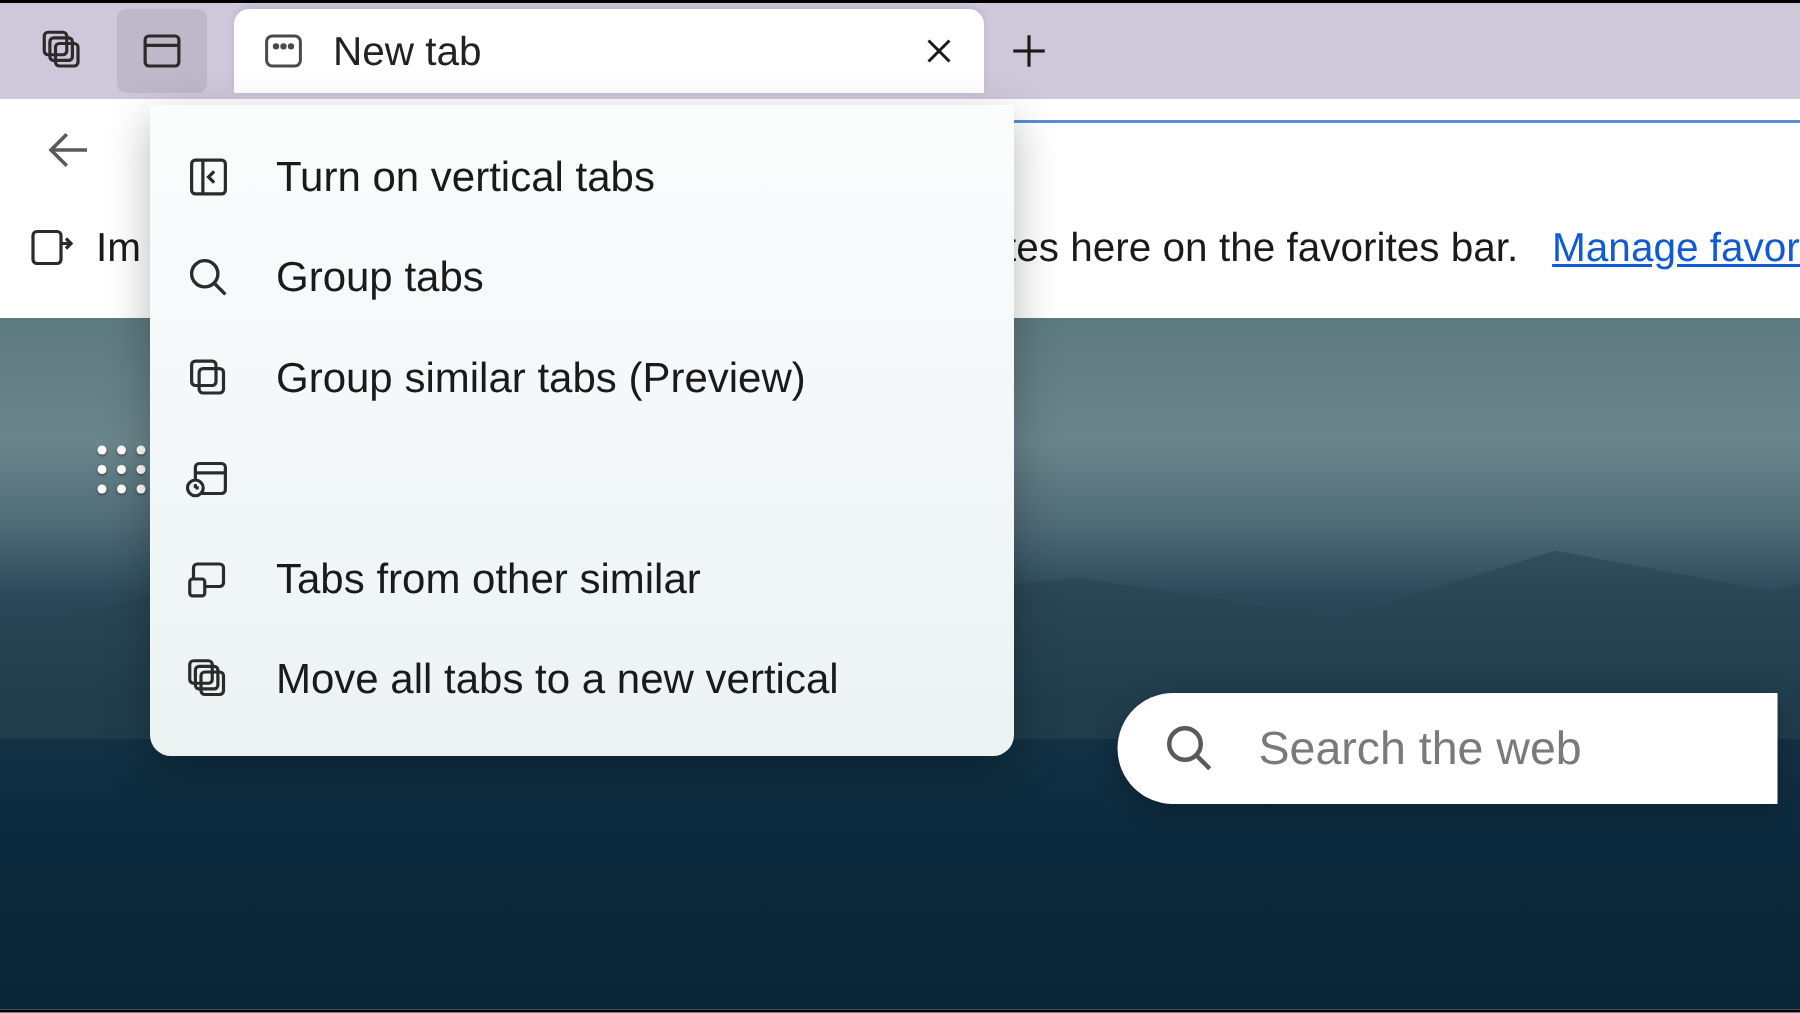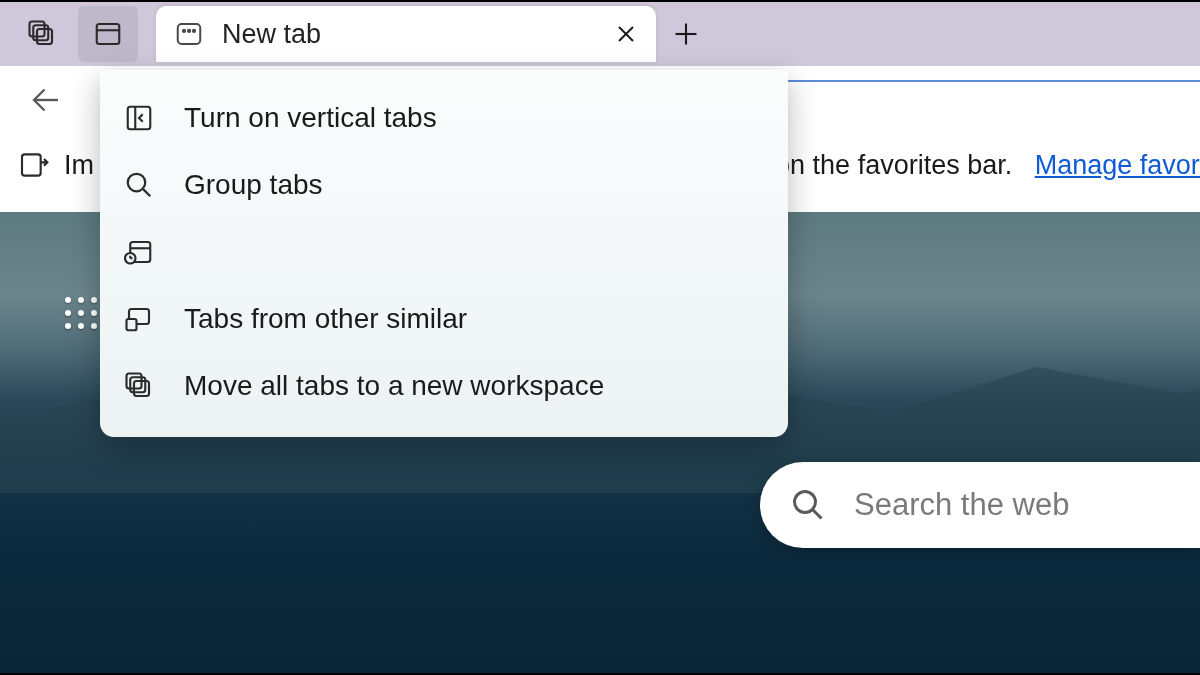--- a/index.html
+++ b/index.html
@@ -139,22 +139,22 @@
   left: 0;
   width: 120%;
   height: 180px;
   background: #2a4452;
   clip-path: polygon(0 60%, 8% 45%, 15% 55%, 25% 35%, 38% 50%, 50% 40%, 62% 55%, 72% 30%, 82% 45%, 92% 25%, 100% 40%, 100% 100%, 0 100%);
   opacity: 0.6;
 }
 .searchpill {
   position: absolute;
   top: 460px;
-  right: 0;
-  height: 86px;
+  right: 15px;
+  height: 74px;
   width: 440px;
   background: #fff;
   border-radius: 45px 0 0 45px;
   display: flex;
   align-items: center;
   padding-left: 30px;
   gap: 28px;
   box-shadow: 0 4px 16px rgba(0,0,0,0.25);
 }
 .searchpill-text {
@@ -171,21 +171,21 @@
   gap: 7px;
 }
 .drag-dots span {
   width: 6px; height: 6px; background: #fff; border-radius: 50%;
   box-shadow: 0 1px 2px rgba(0,0,0,0.4);
 }
 .dropdown {
   position: absolute;
   top: 68px;
   left: 100px;
-  width: 688px;
+  width: 576px;
   background: linear-gradient(to bottom, #fbfdfd, #ecf2f2);
   border-radius: 0 0 14px 14px;
   box-shadow: 0 10px 30px rgba(0,0,0,0.28);
   padding: 14px 0 18px 0;
 }
 .dropdown-item {
   display: flex;
   align-items: center;
   height: 67px;
   padding: 0 22px;
@@ -313,20 +313,29 @@
     <div class="dropdown-item">
       <span class="icon-slot">
         <svg width="30" height="30" viewBox="0 0 24 24" fill="none" stroke="#2b2b2b" stroke-width="1.8">
           <circle cx="10" cy="10" r="7"></circle>
           <line x1="15.5" y1="15.5" x2="21" y2="21"></line>
         </svg>
       </span>
       <span class="label">Group tabs</span>
     </div>
 
+    <div class="dropdown-item">
+      <span class="icon-slot">
+        <svg width="30" height="30" viewBox="0 0 24 24" fill="none" stroke="#2b2b2b" stroke-width="1.7">
+          <rect x="7" y="7" width="13" height="13" rx="2"></rect>
+          <rect x="3" y="3" width="13" height="13" rx="2"></rect>
+        </svg>
+      </span>
+      <span class="label">Group similar tabs (Preview)</span>
+    </div>
 
     <div class="dropdown-item">
       <span class="icon-slot">
         <svg width="30" height="30" viewBox="0 0 24 24" fill="none" stroke="#2b2b2b" stroke-width="1.7">
           <rect x="5" y="4" width="16" height="16" rx="2"></rect>
           <line x1="5" y1="9" x2="21" y2="9"></line>
           <circle cx="5" cy="17" r="4.2" fill="#eef3f3" stroke="#2b2b2b"></circle>
           <line x1="5" y1="15" x2="5" y2="17"></line>
           <line x1="5" y1="17" x2="6.8" y2="17"></line>
         </svg>
@@ -344,18 +353,18 @@
     </div>
 
     <div class="dropdown-item">
       <span class="icon-slot">
         <svg width="30" height="30" viewBox="0 0 24 24" fill="none" stroke="#2b2b2b" stroke-width="1.7">
           <rect x="8" y="8" width="12" height="12" rx="2"></rect>
           <rect x="5" y="5" width="12" height="12" rx="2"></rect>
           <rect x="2" y="2" width="12" height="12" rx="2"></rect>
         </svg>
       </span>
-      <span class="label">Move all tabs to a new workspace</span>
+      <span class="label">Move all tabs to a new vertical</span>
     </div>
 
   </div>
 
 </div>
 
 </body></html>

